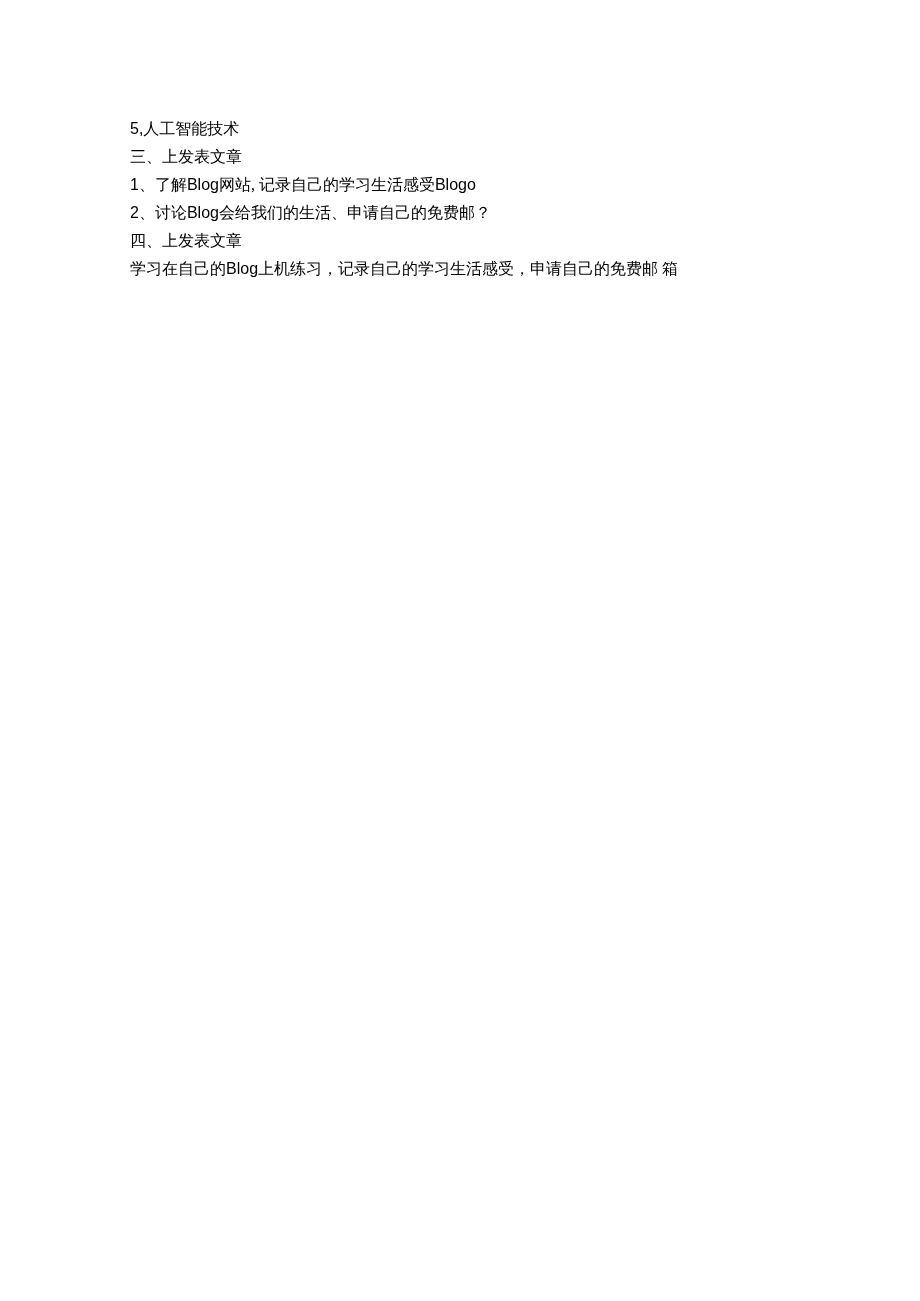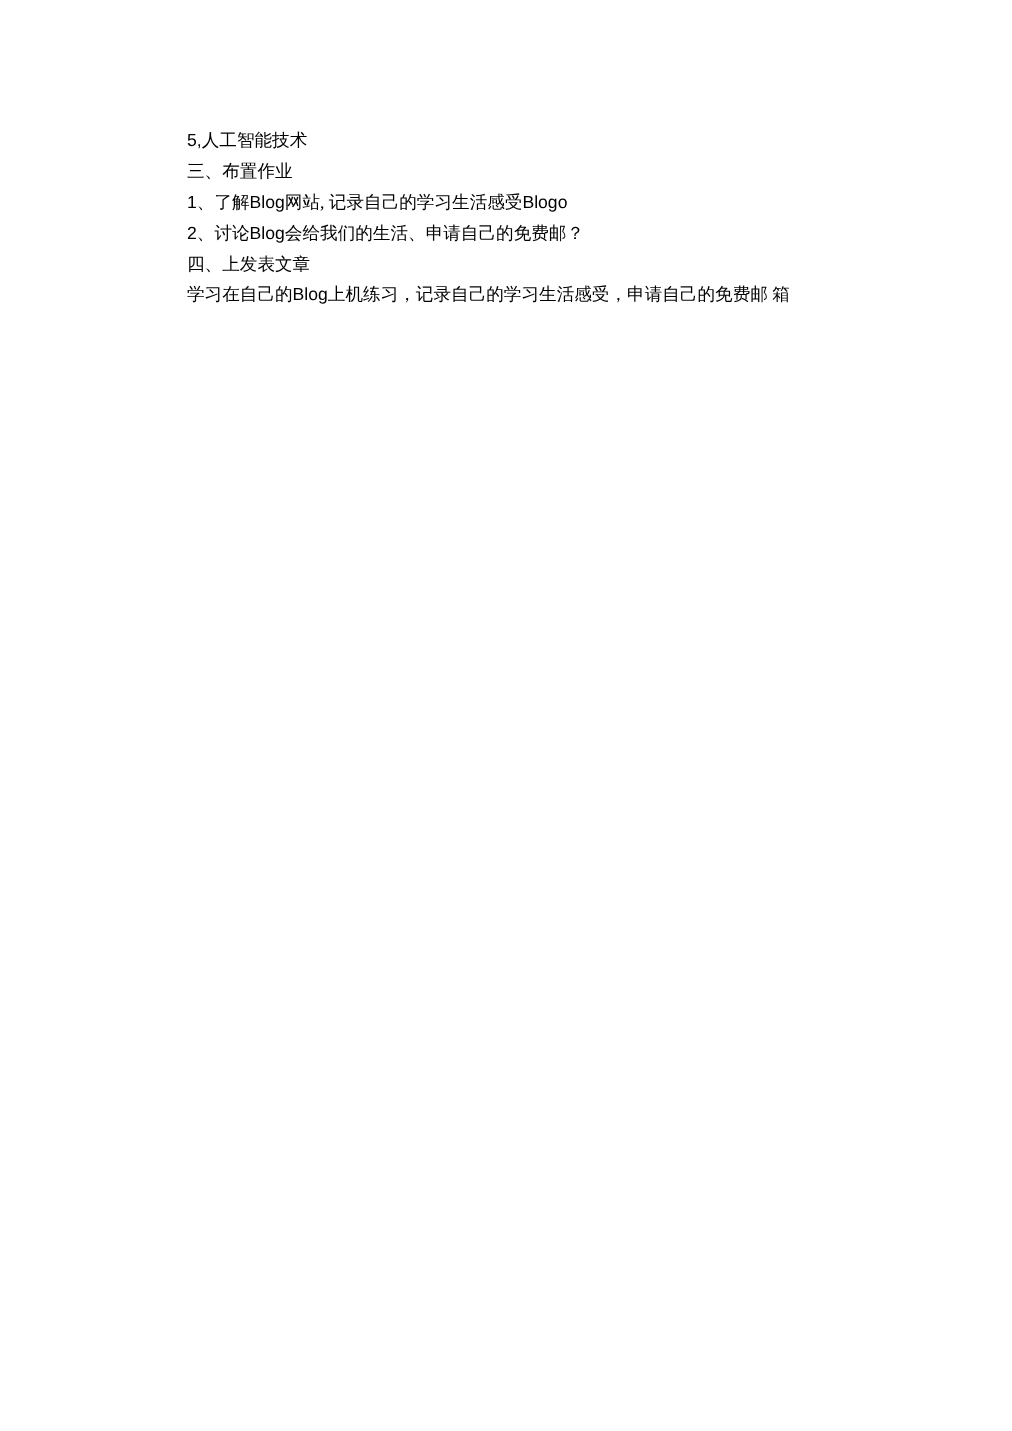--- a/index.html
+++ b/index.html
@@ -13,35 +13,34 @@
       background: #ffffff;
       font-family: "SimSun", "宋体", serif;
       font-size: 16px;
       color: #000000;
       padding: 115px 130px 0 130px;
       line-height: 1.75;
     }
     .line {
       display: block;
       white-space: nowrap;
-      margin-left: 40px;
     }
     .arial {
       font-family: Arial, "Helvetica Neue", sans-serif;
     }
   </style>
 </head>
 <body>
 
 <div class="line">
   <span class="arial">5,</span><span>人工智能技术</span>
 </div>
 
 <div class="line">
-  <span>三、布置作业</span>
+  <span>三、上发表文章</span>
 </div>
 
 <div class="line">
   <span class="arial">1</span><span>、了解</span><span class="arial">Blog</span><span>网站, 记录自己的学习生活感受</span><span class="arial">Blogo</span>
 </div>
 
 <div class="line">
   <span class="arial">2</span><span>、讨论</span><span class="arial">Blog</span><span>会给我们的生活、申请自己的免费邮？</span>
 </div>
 

